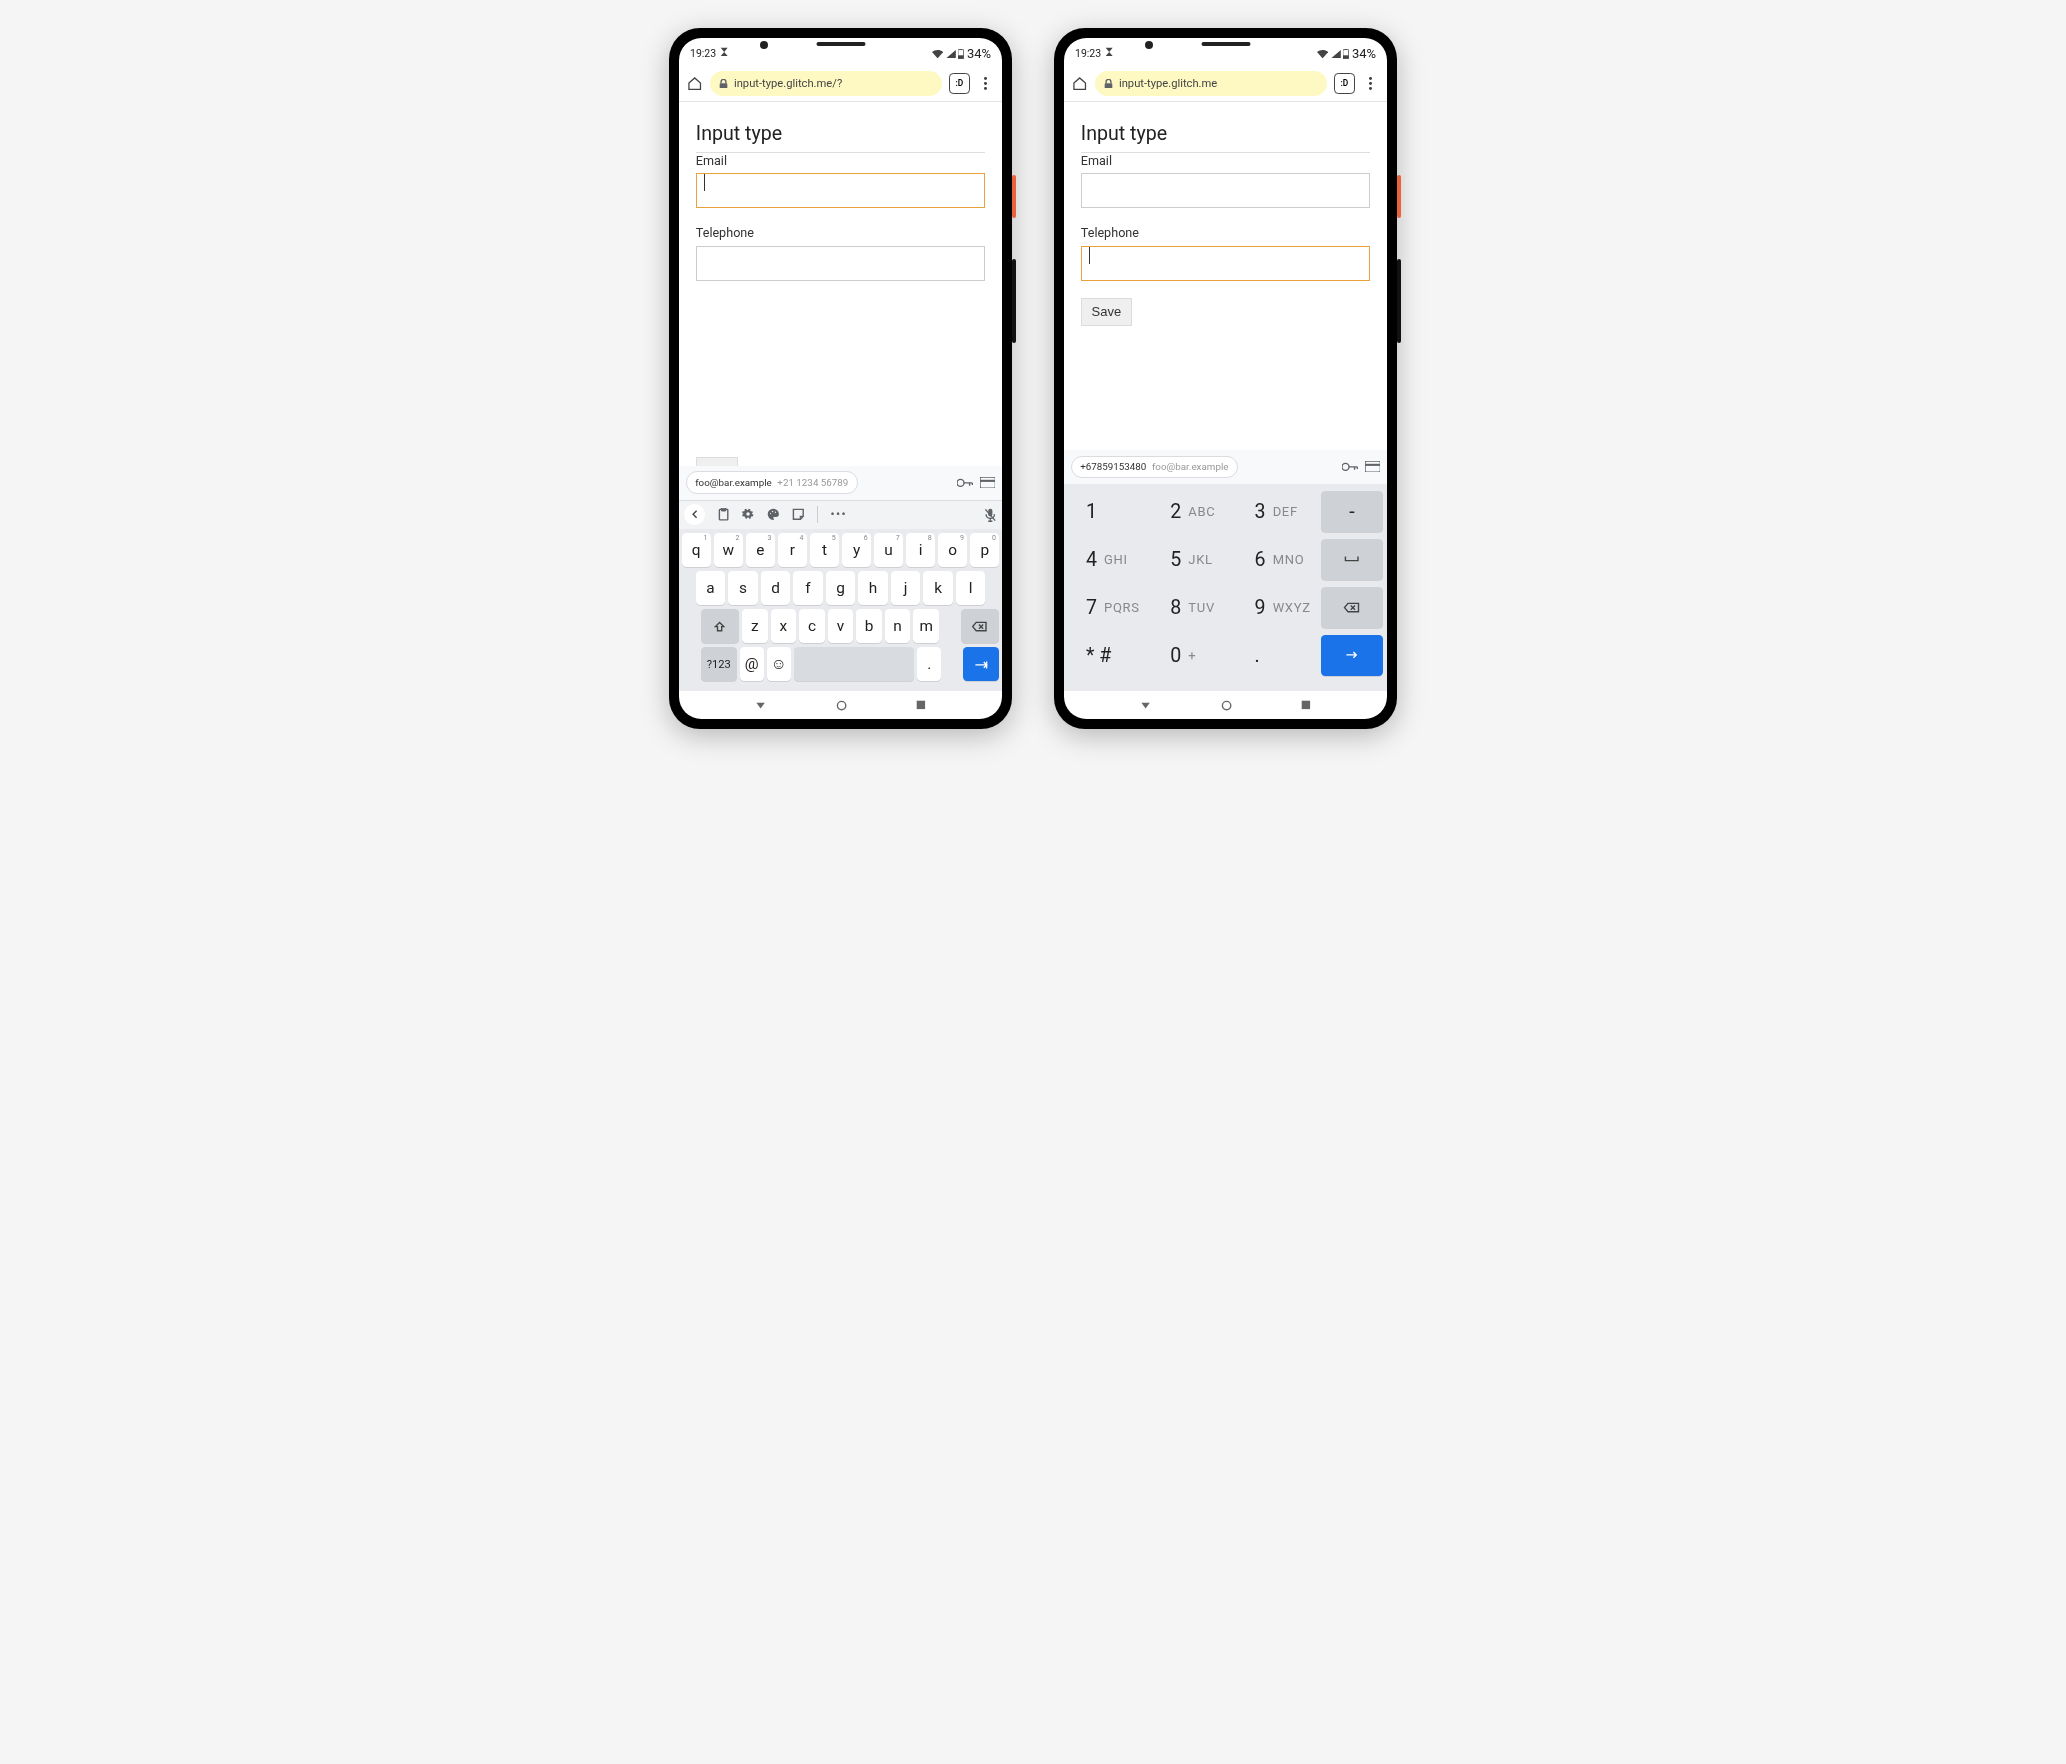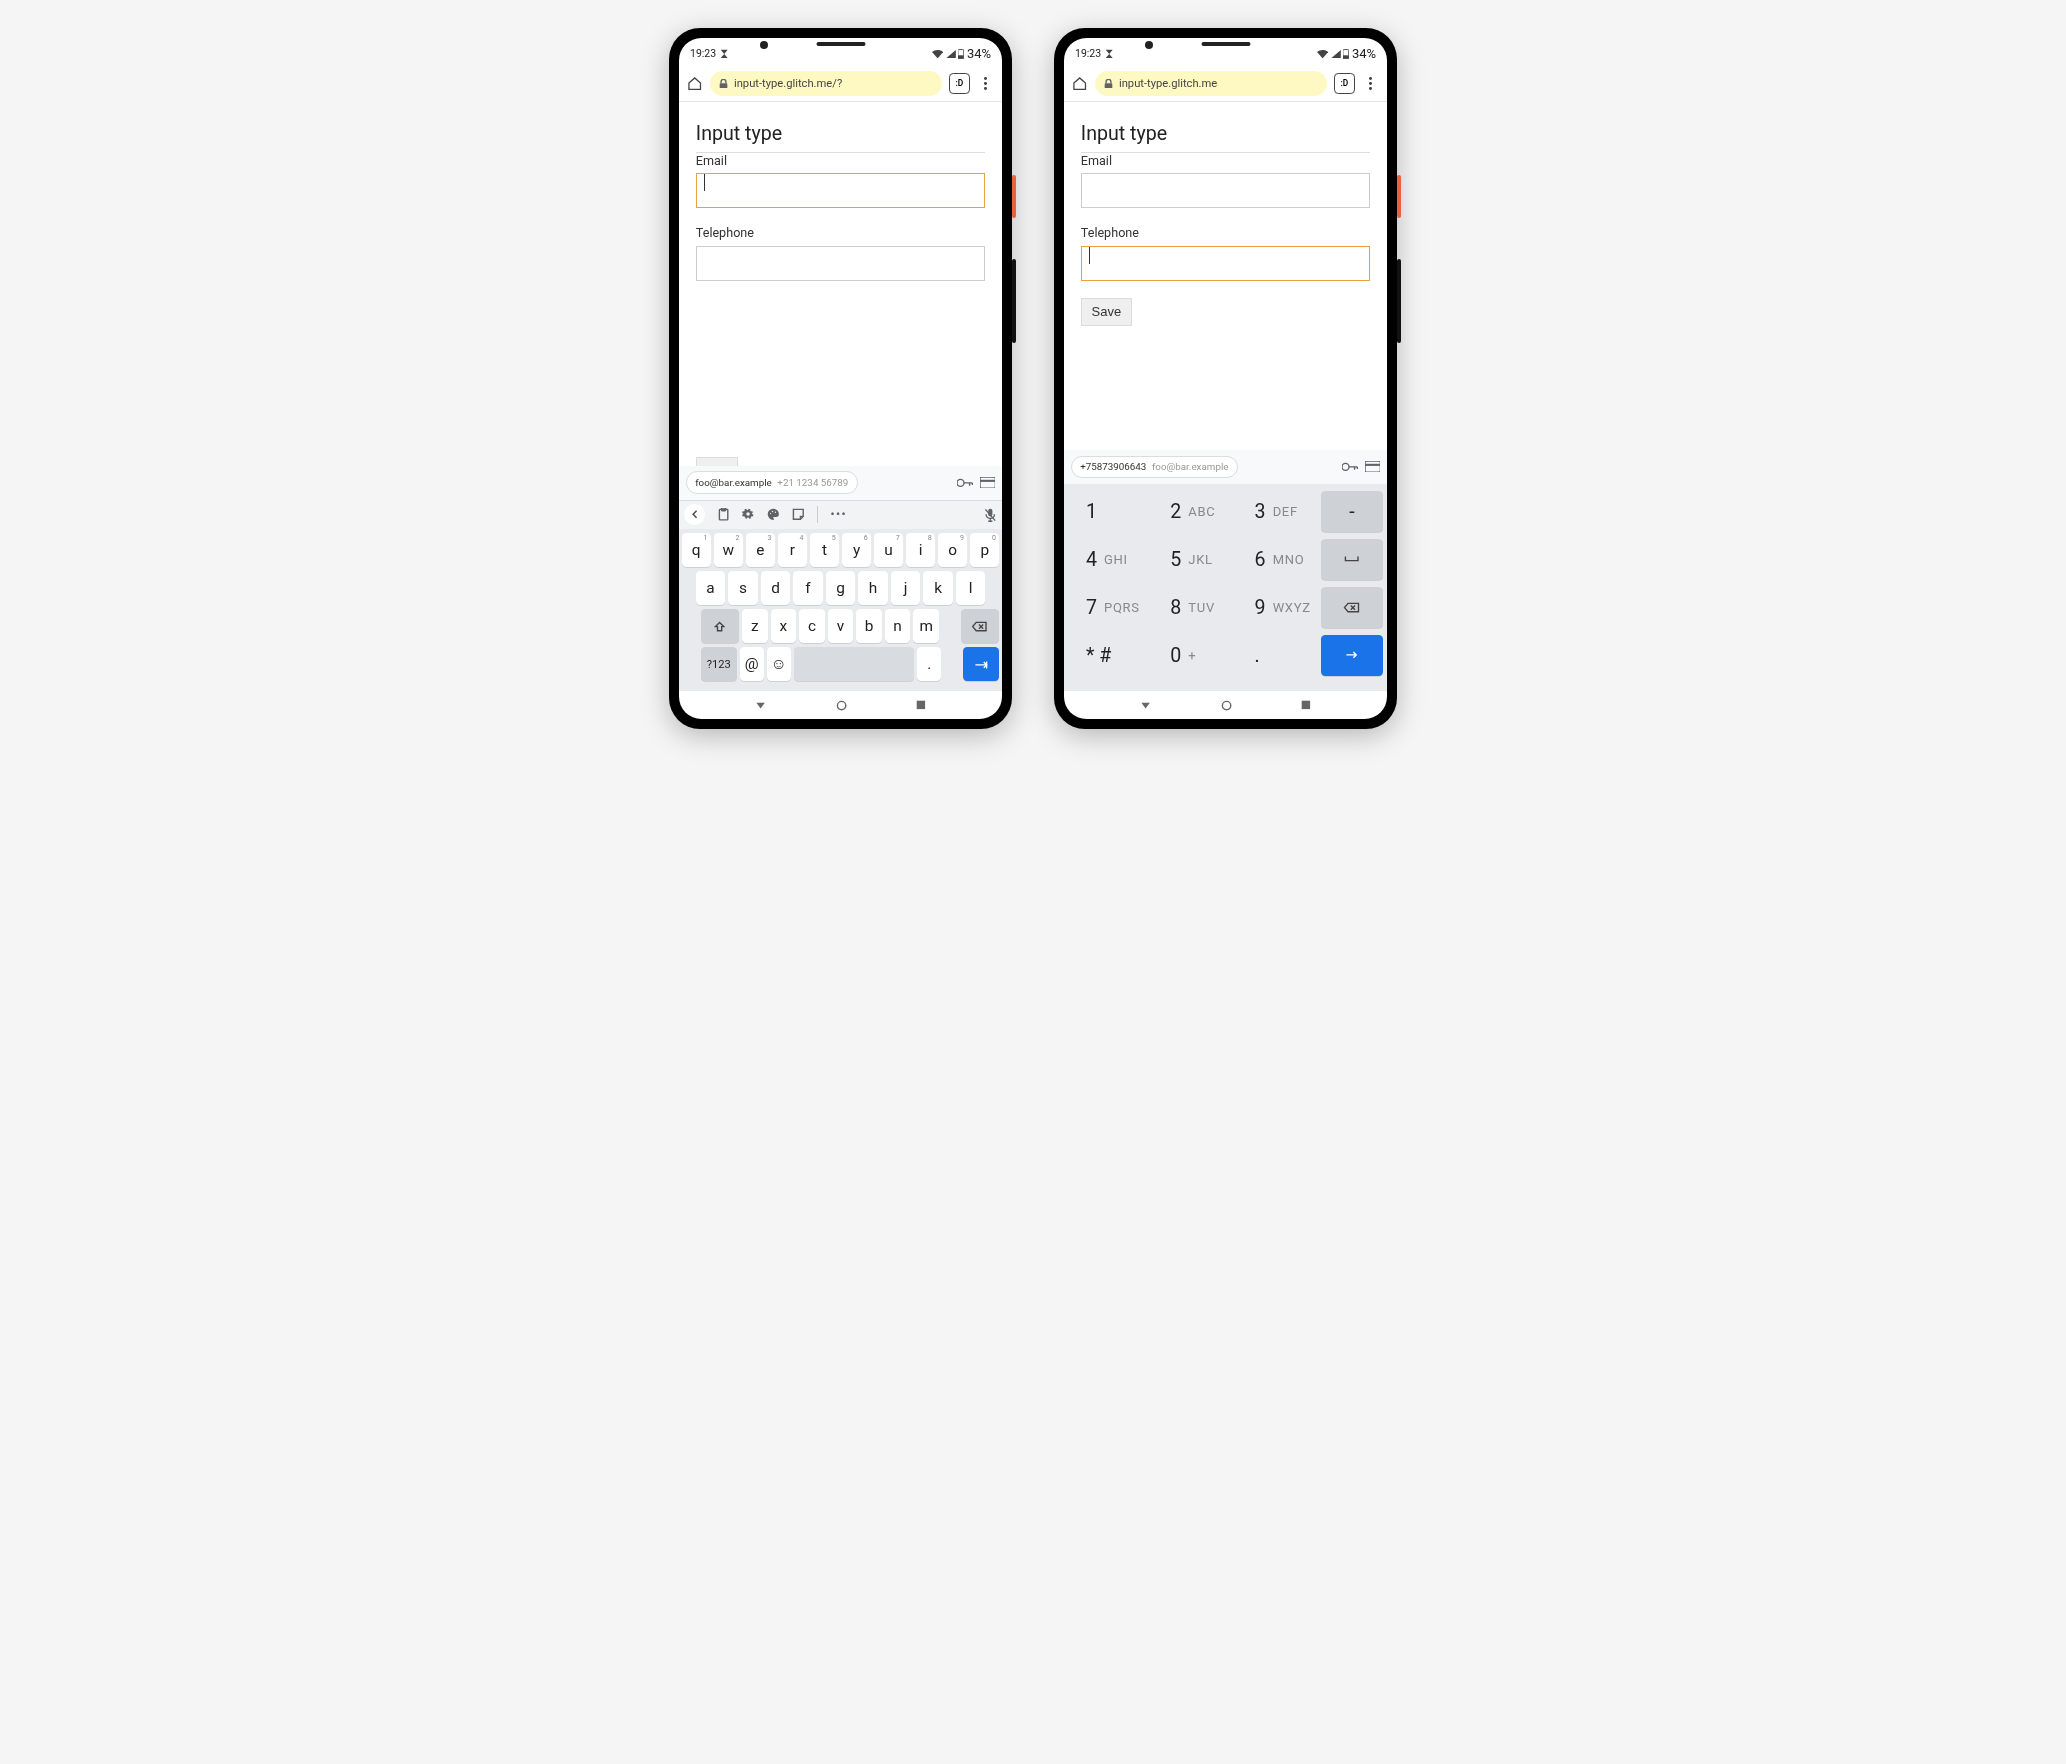--- a/index.html
+++ b/index.html
@@ -68,21 +68,21 @@
   .status {
     height: 24px;
     padding: 0 11.2px;
     display: flex;
     align-items: center;
     justify-content: space-between;
     font-size: 10.5px;
     color: #222;
     margin-top: 4.2px;
   }
-  .status-left { display: flex; align-items: center; gap: 4px; }
+  .status-left { display: flex; gap: 4px; }
   .status-left svg { flex: none; }
   .status-right { display: flex; align-items: center; gap: 2.8px; font-size: 13px; }
 
   
   .omnibox-row {
     height: 36px;
     display: flex;
     align-items: center;
     gap: 7px;
     padding: 0 8.4px;
@@ -505,21 +505,21 @@
       <div class="field-label">Email</div>
       <div class="text-input"></div>
       <div class="field-label">Telephone</div>
       <div class="text-input focused"><span class="caret"></span></div>
       <button class="save-btn">Save</button>
     </div>
 
     <div class="kb-area">
       <div class="autofill-bar">
         <div class="autofill-chip">
-          <span>+75873906643</span>
+          <span>+67859153480</span>
           <span class="sep">foo@bar.example</span>
         </div>
         <div class="af-icons">
           <svg width="15.4" height="9.8" viewBox="0 0 22 14">
               <circle cx="5" cy="7" r="5" fill="none" stroke="#5f6368" stroke-width="2"></circle>
               <path d="M10 7h12M18 7v4M22 7v3" stroke="#5f6368" stroke-width="2"></path>
             </svg>
           <svg width="15.4" height="11.2" viewBox="0 0 22 16">
               <rect x="0" y="0" width="22" height="16" rx="2" fill="none" stroke="#5f6368" stroke-width="2"></rect>
               <rect x="0" y="4" width="22" height="3" fill="#5f6368"></rect>

